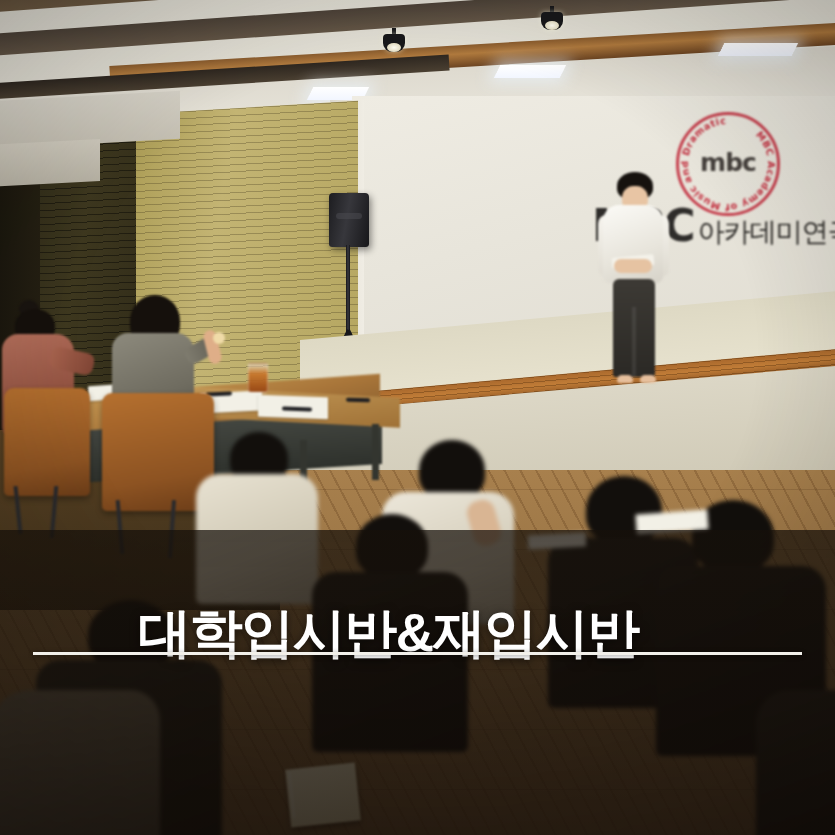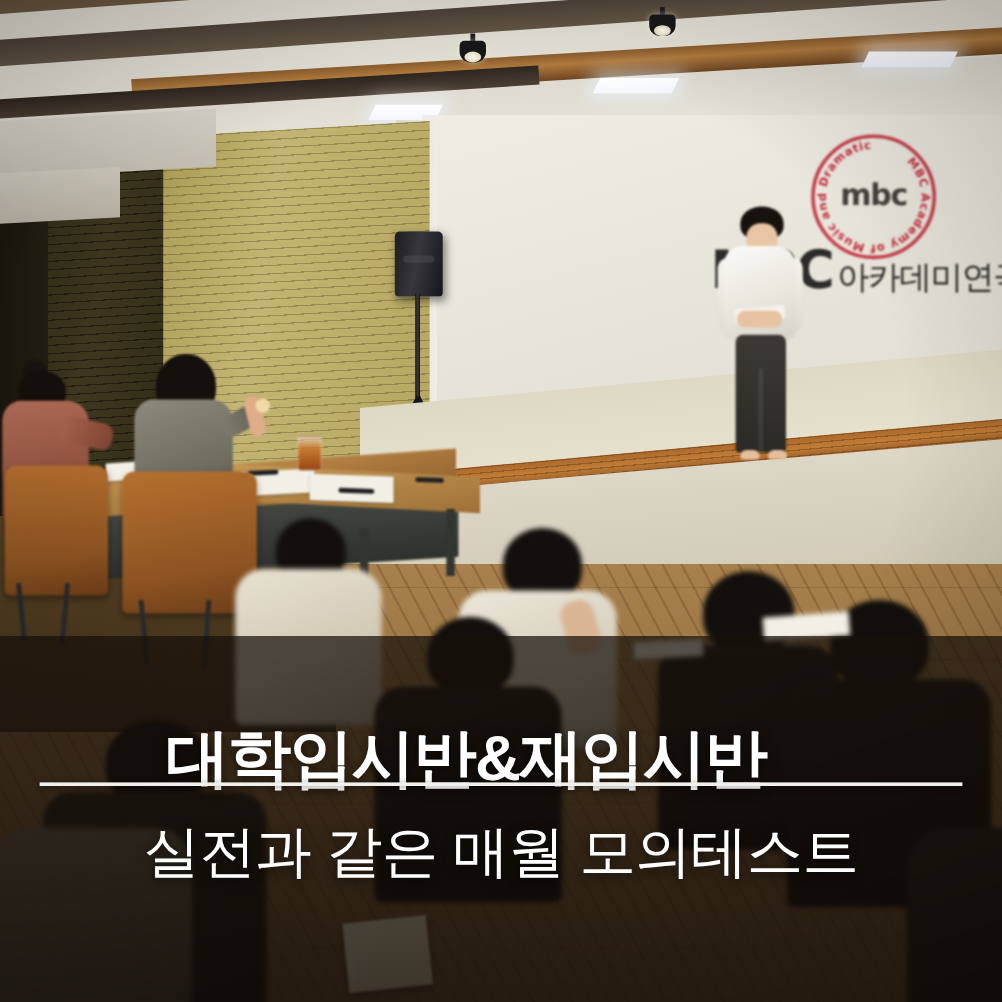--- a/index.html
+++ b/index.html
@@ -508,15 +508,14 @@
 
     <div class="notebook blur"></div>
 
     <div class="vignette"></div>
   </div>
 
   <div class="dark-overlay"></div>
 
   <div class="title">대학입시반&amp;재입시반</div>
   <div class="divider"></div>
-  <div class="subtitle">실전과 같은 매월 모의테스트</div>
 
 </div>
 
 </body></html>

